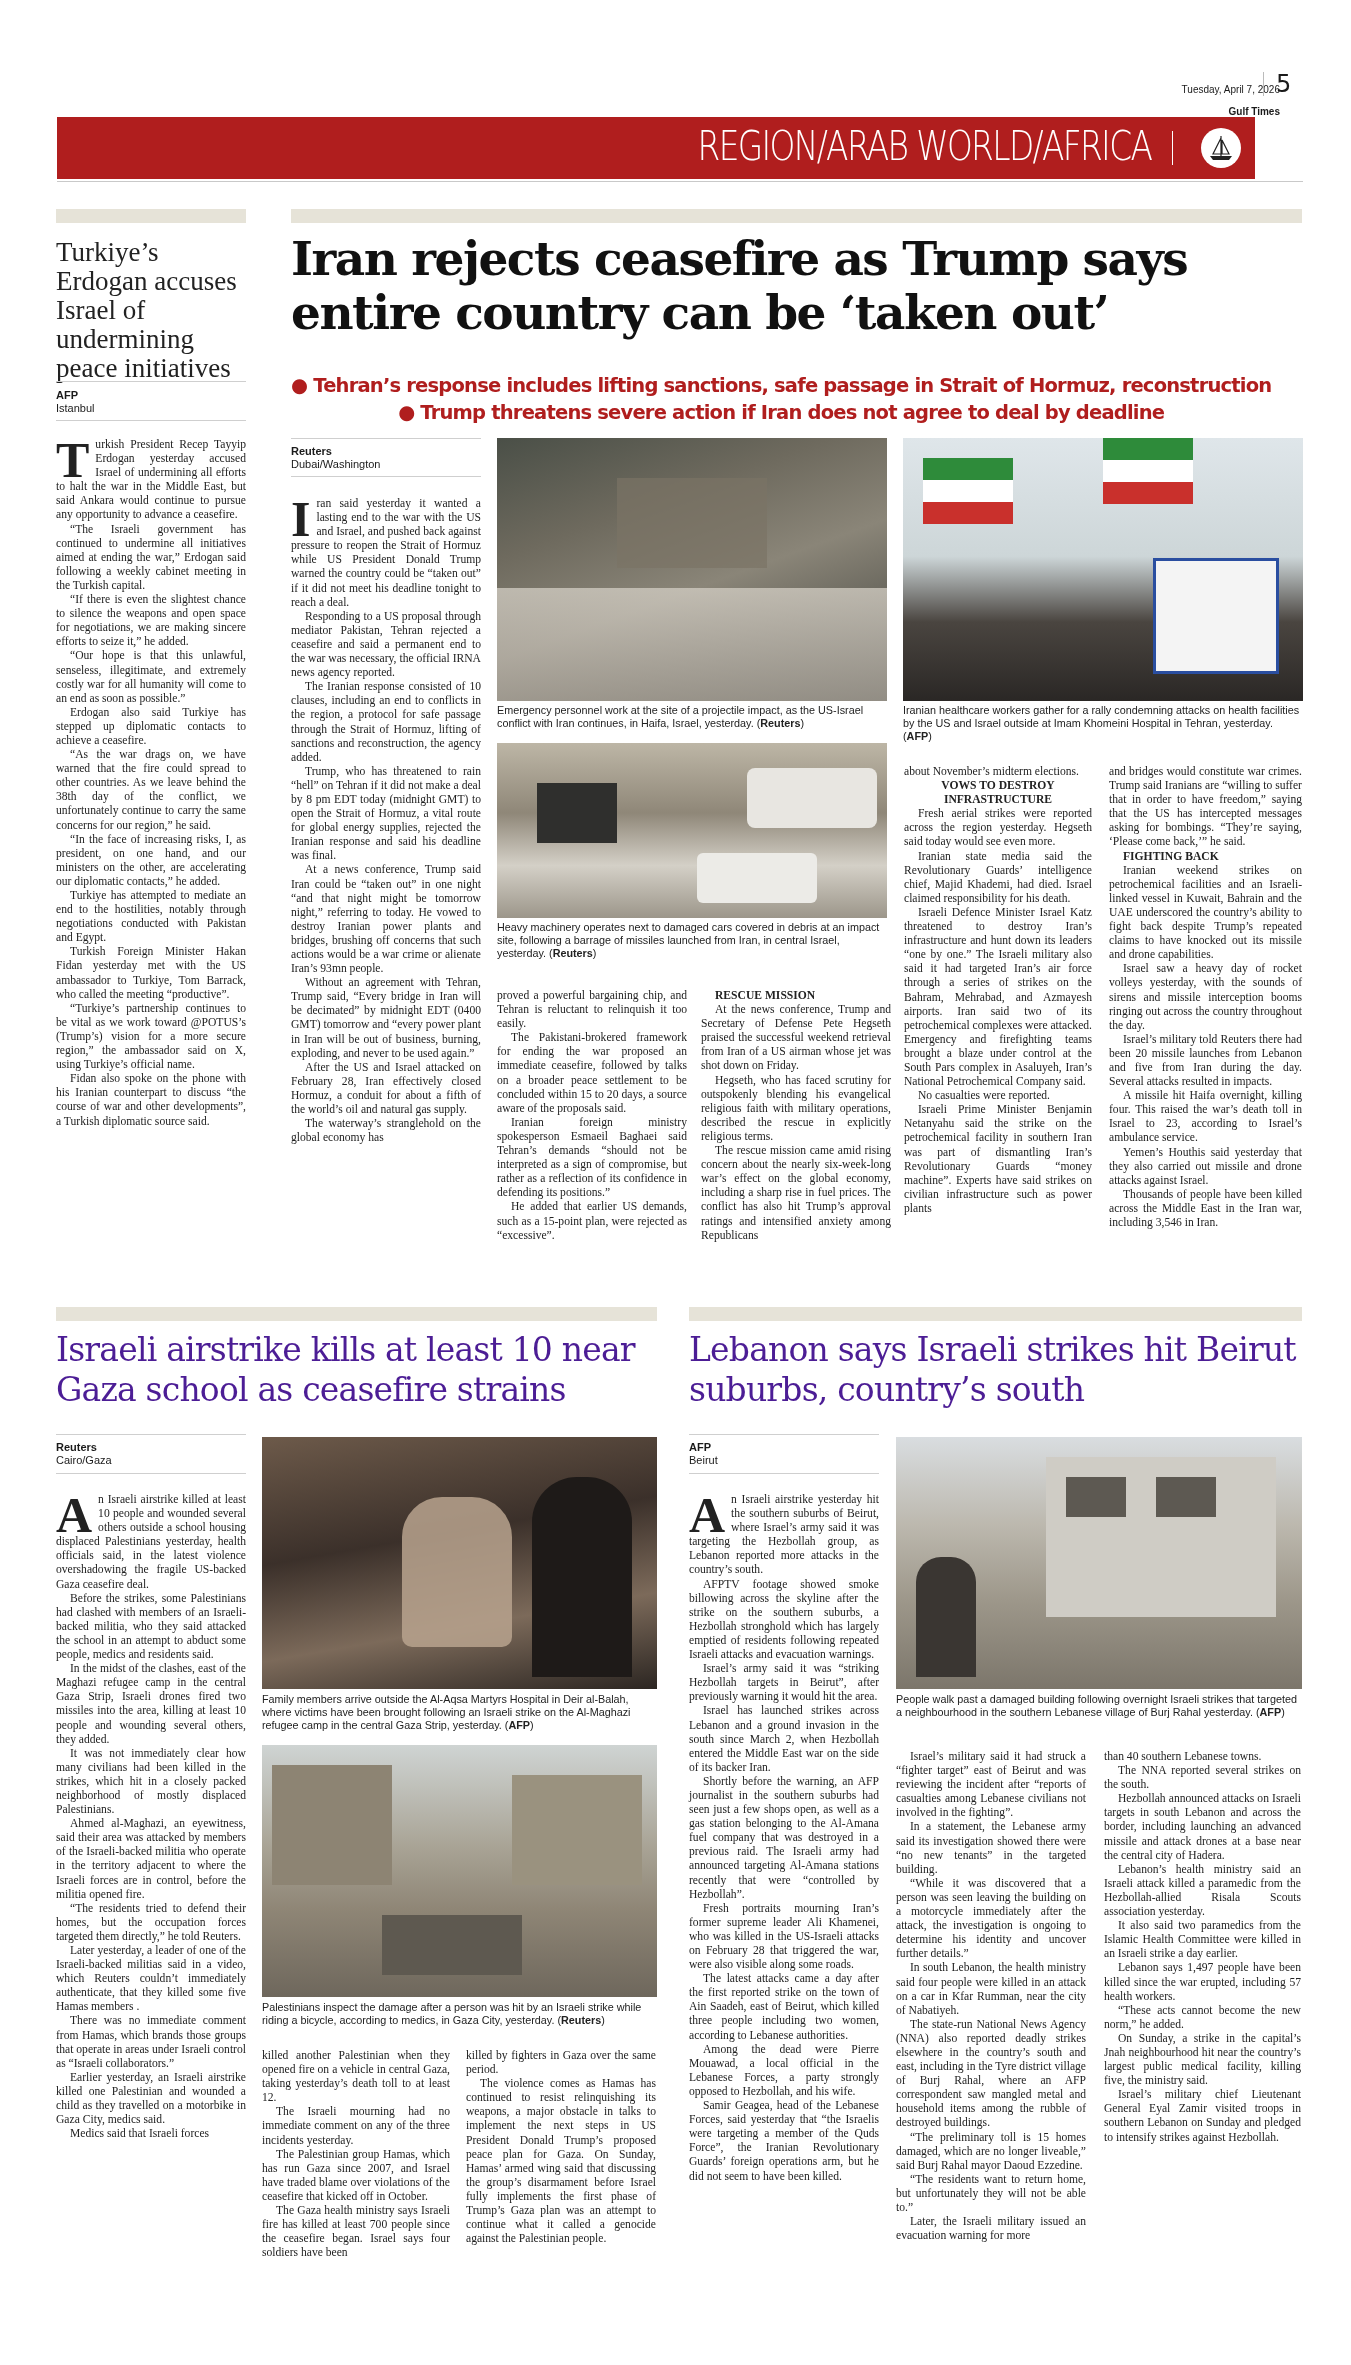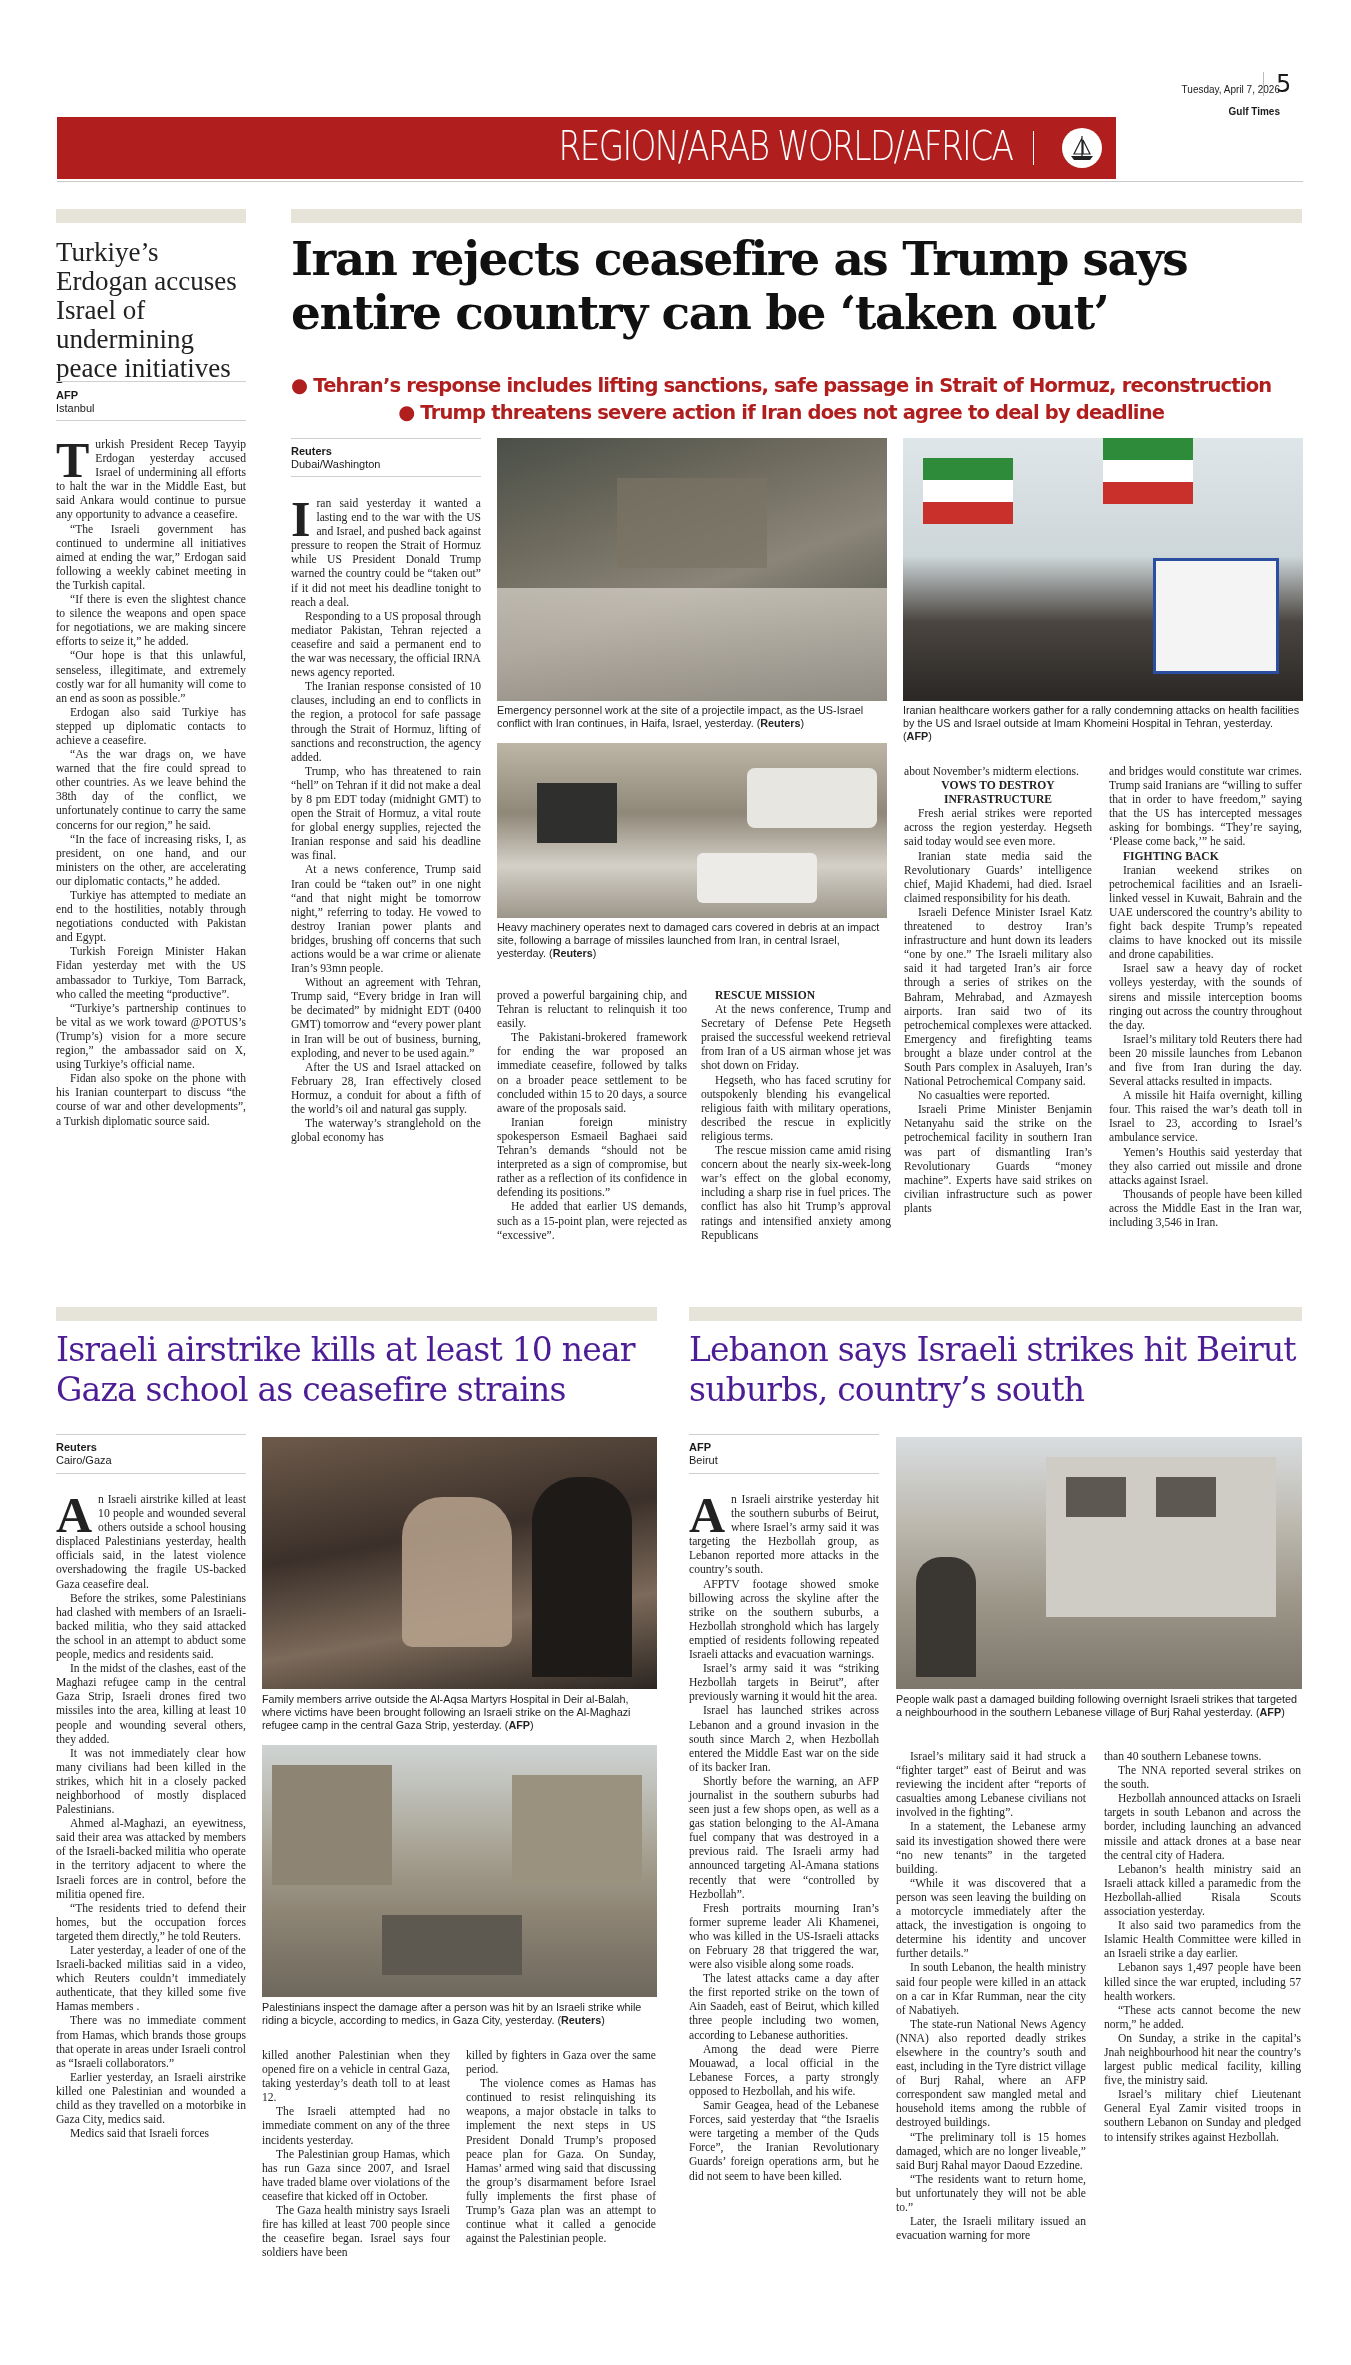--- a/index.html
+++ b/index.html
@@ -39,21 +39,21 @@
   .photo { overflow: hidden; }
 </style>
 </head>
 <body>
 
 <div class="abs paper-name" style="left:1040px; top:72px; width:240px;">Gulf Times</div>
 <div class="abs paper-date" style="left:1040px; top:84px; width:240px;">Tuesday, April 7, 2026</div>
 <div class="abs" style="left:1263px; top:72px; width:1px; height:24px; background:#bbb;"></div>
 <div class="abs page-num" style="left:1276px; top:71px;">5</div>
 
-<div class="abs section-bar" style="left:57px; top:117px; width:1059px; height:62px;">
+<div class="abs section-bar" style="left:57px; top:117px; width:1198px; height:62px;">
   <div class="abs section-title" style="right:104px; top:6px;">REGION/ARAB WORLD/AFRICA</div>
   <div class="abs" style="right:82px; top:14px; width:1px; height:34px; background:#fff;"></div>
   <div class="abs logo-circle" style="right:14px; top:11px;">
     <svg width="40" height="40" viewBox="0 0 40 40">
       <path d="M20 8 L20 28 M20 10 L12 26 L20 26 Z M21 12 L28 26 L21 26 Z" stroke="#222" stroke-width="1.2" fill="#fff"></path>
       <path d="M9 28 L31 28 L28 32 L12 32 Z" fill="#222"></path>
     </svg>
   </div>
 </div>
 <div class="abs" style="left:57px; top:181px; width:1246px; height:1px; background:#c9c9c9;"></div>
@@ -189,21 +189,21 @@
 
 <div class="abs photo" style="left:262px; top:1745px; width:395px; height:252px; background:linear-gradient(180deg,#cfd4d3 0%,#a9a496 40%,#8f8676 65%,#6e675c 100%);">
   <div class="abs" style="left:10px; top:20px; width:120px; height:120px; background:#8d8473;"></div>
   <div class="abs" style="left:250px; top:30px; width:130px; height:110px; background:#9a927f;"></div>
   <div class="abs" style="left:120px; top:170px; width:140px; height:60px; background:#5e5950;"></div>
 </div>
 <div class="abs caption" style="left:262px; top:2001px; width:397px;"><span>Palestinians inspect the damage after a person was hit by an Israeli strike while riding a bicycle, according to medics, in Gaza City, yesterday.</span> (<b>Reuters</b>)</div>
 
 <div class="abs col" style="left:262px; top:2049px; width:188px;">
   <p class="first">killed another Palestinian when they opened fire on a vehicle in central Gaza, taking yesterday’s death toll to at least 12.</p>
-  <p>The Israeli attempted had no immediate comment on any of the three incidents yesterday.</p>
+  <p>The Israeli mourning had no immediate comment on any of the three incidents yesterday.</p>
   <p>The Palestinian group Hamas, which has run Gaza since 2007, and Israel have traded blame over violations of the ceasefire that kicked off in October.</p>
   <p>The Gaza health ministry says Israeli fire has killed at least 700 people since the ceasefire began. Israel says four soldiers have been</p>
 </div>
 <div class="abs col" style="left:466px; top:2049px; width:190px;">
   <p class="first">killed by fighters in Gaza over the same period.</p>
   <p>The violence comes as Hamas has continued to resist relinquishing its weapons, a major obstacle in talks to implement the next steps in US President Donald Trump’s proposed peace plan for Gaza. On Sunday, Hamas’ armed wing said that discussing the group’s disarmament before Israel fully implements the first phase of Trump’s Gaza plan was an attempt to continue what it called a genocide against the Palestinian people.</p>
 </div>
 
 <div class="abs beige" style="left:689px; top:1307px; width:613px; height:14px;"></div>
 <div class="abs sec-head" style="left:689px; top:1330px; width:620px;">Lebanon says Israeli strikes hit Beirut suburbs, country’s south</div>

